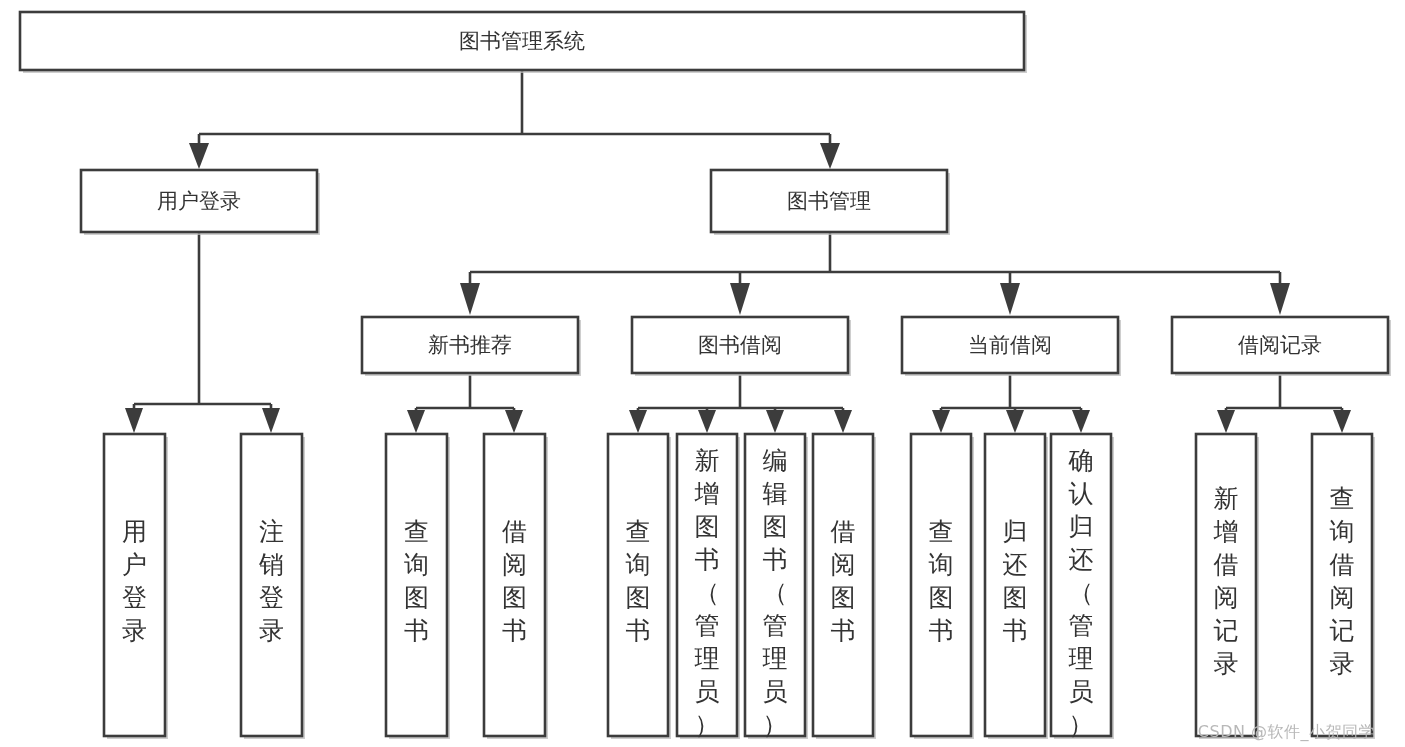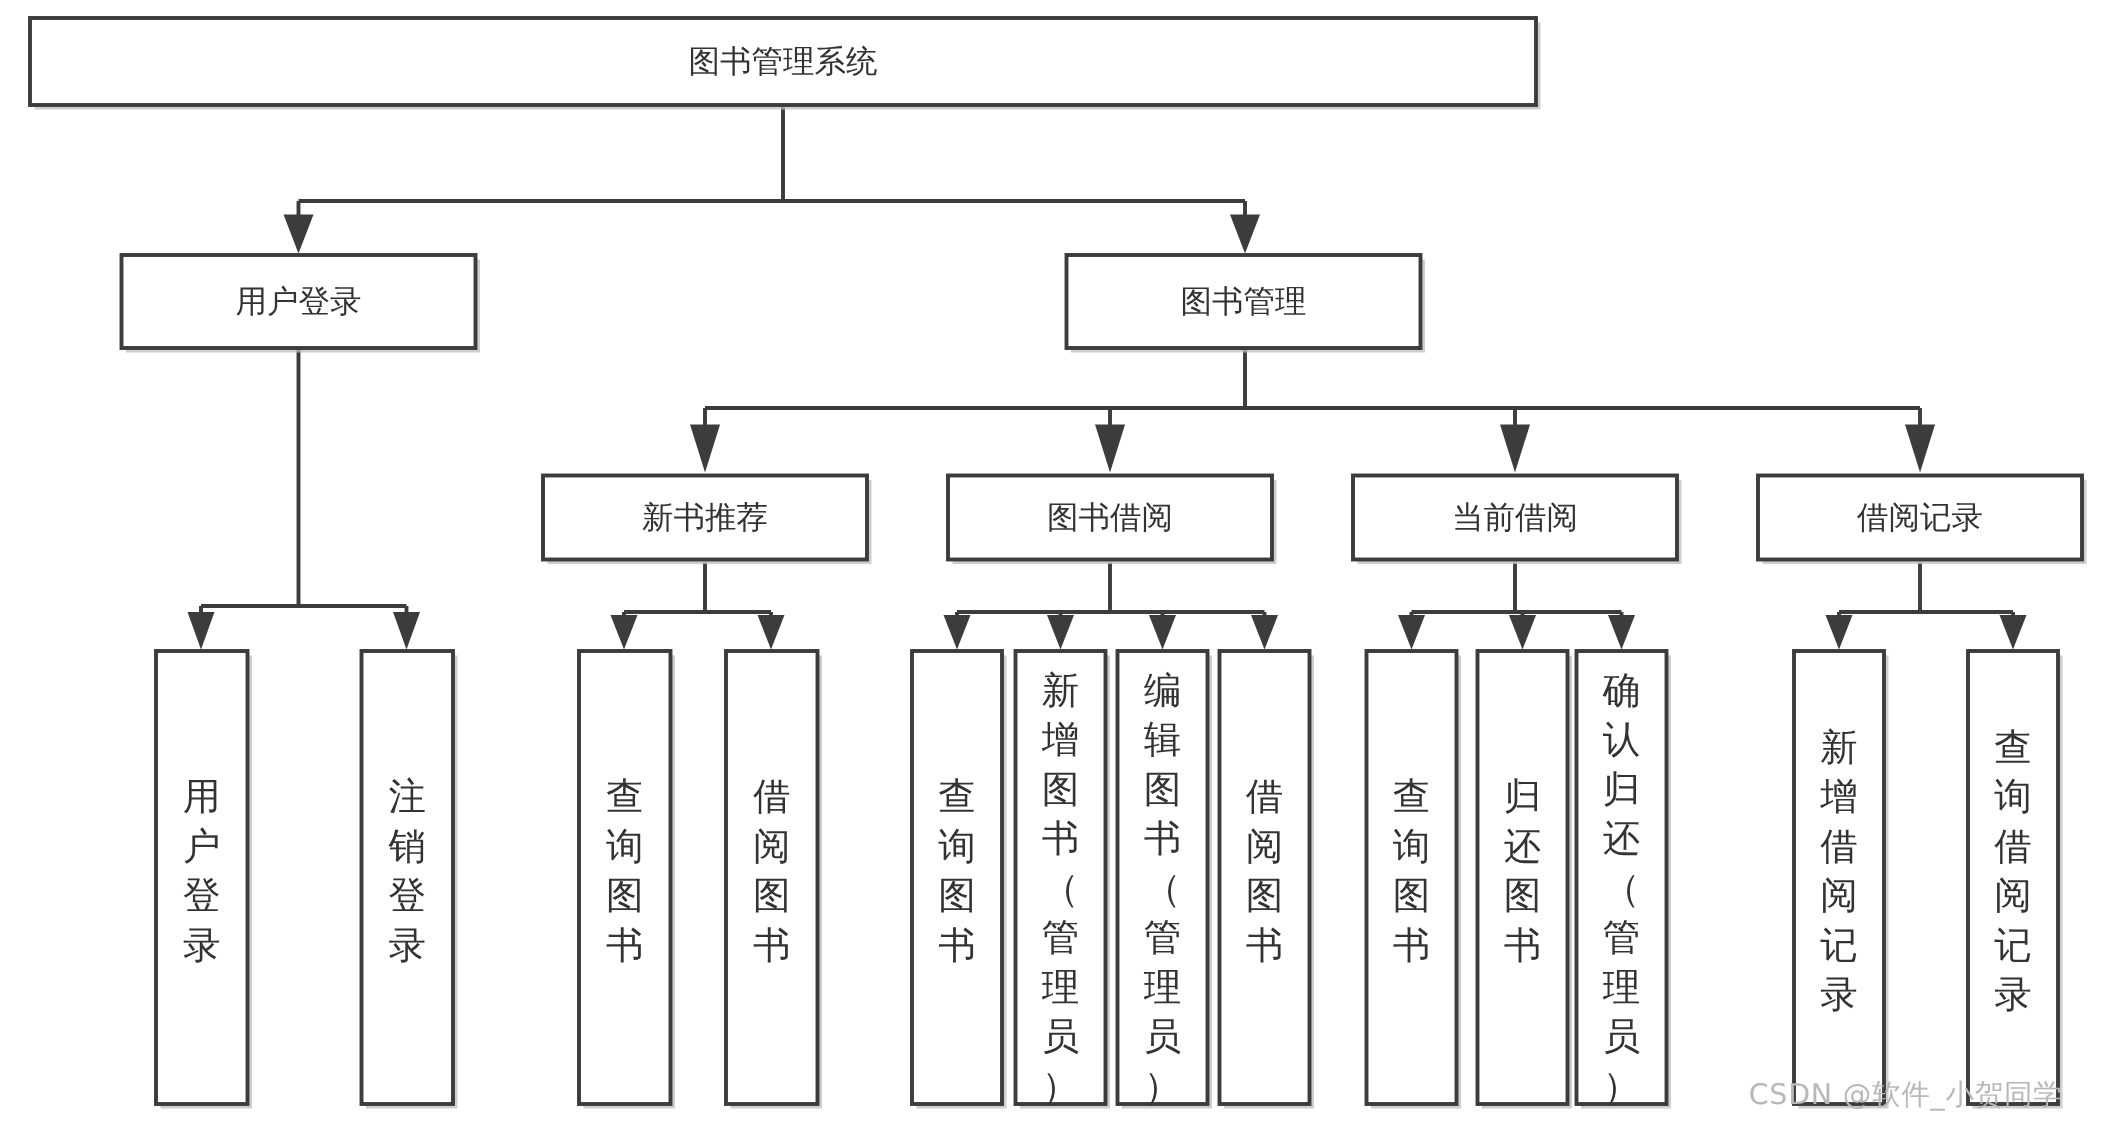--- a/index.html
+++ b/index.html
@@ -56,21 +56,21 @@
     font-family: "DejaVu Sans", "Liberation Sans", sans-serif;
     fill: #333333;
     font-size: 25px;
     text-anchor: middle;
   }
   .watermark {
     position: absolute;
     right: 10px;
     bottom: 4px;
     font-family: "DejaVu Sans", "Liberation Sans", sans-serif;
-    font-size: 19px;
+    font-size: 16px;
     color: #b8b8b8;
     letter-spacing: 0.5px;
     white-space: nowrap;
     pointer-events: none;
   }
 </style>
 </head>
 <body>
 
 <div id="diagram-root">

